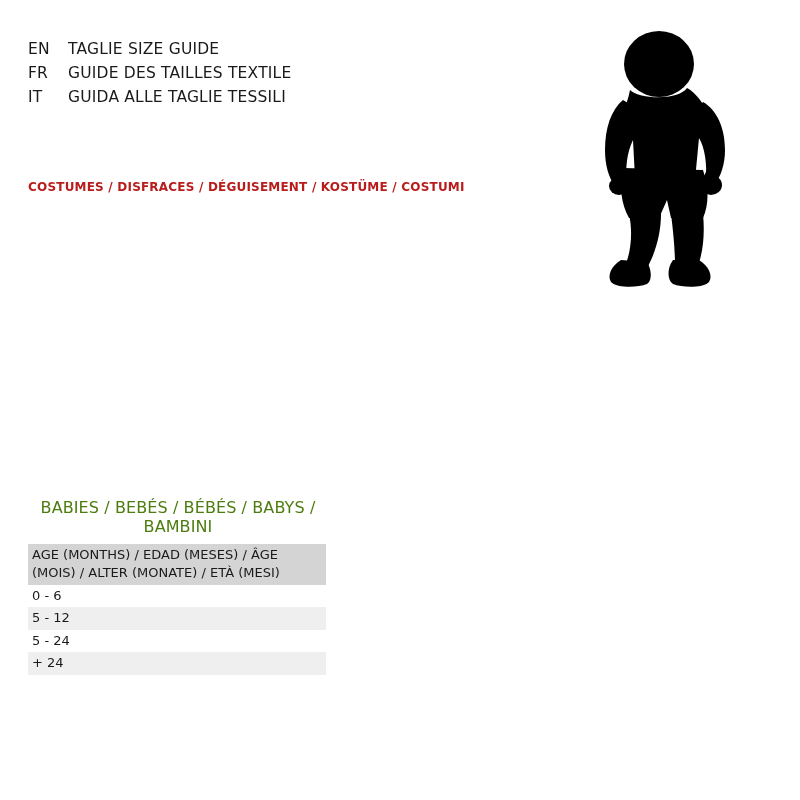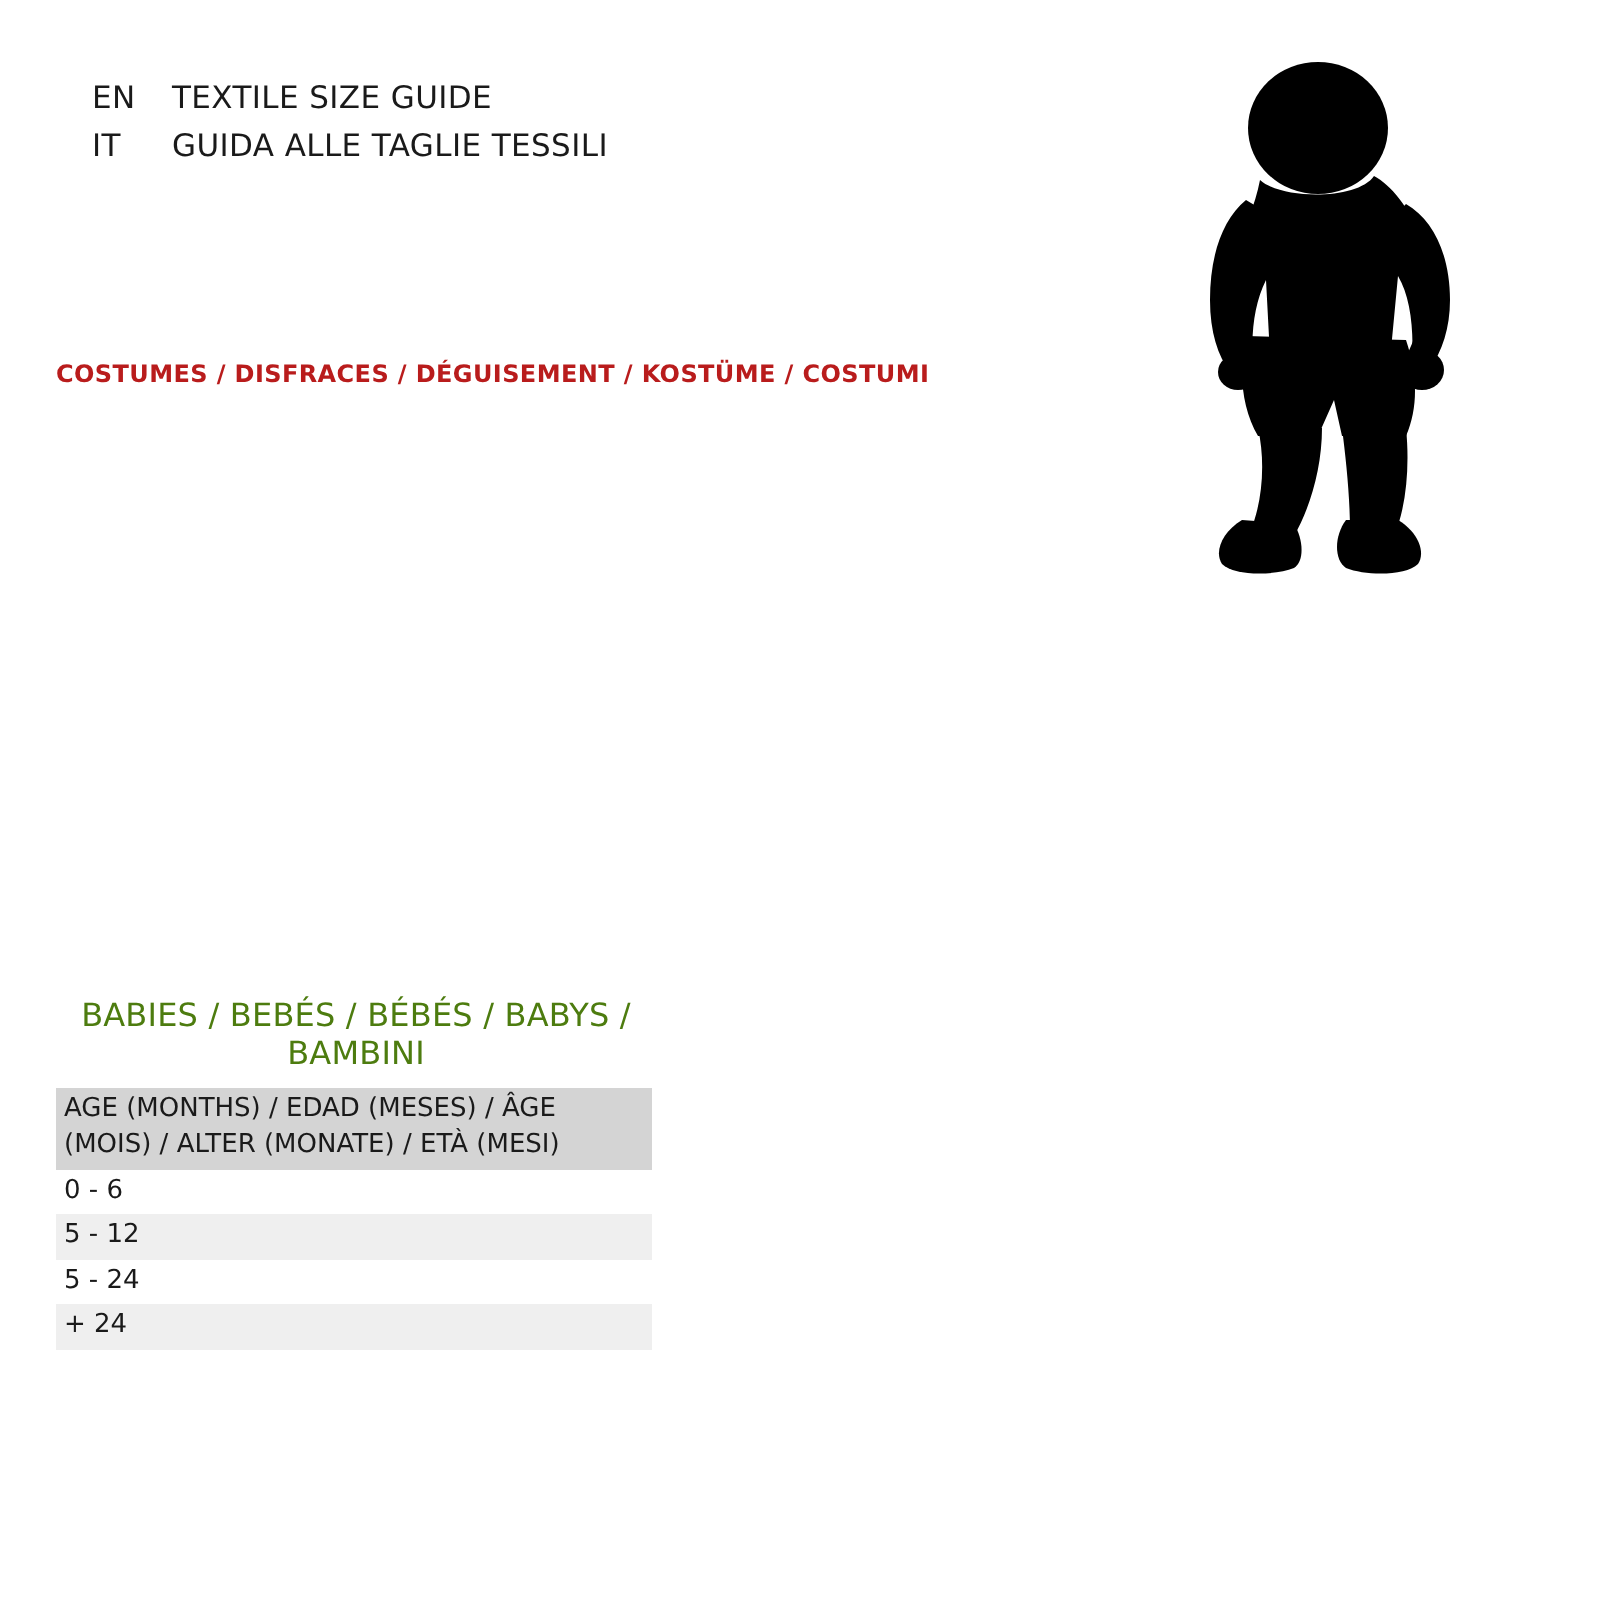--- a/index.html
+++ b/index.html
@@ -29,21 +29,20 @@
     top: 40px;
     width: 460px;
   }
   .lang-row {
     display: flex;
     align-items: baseline;
     height: 24px;
     font-size: 15.5px;
     letter-spacing: 0.2px;
     color: #1a1a1a;
-    margin-left: 18px;
   }
   .lang-code {
     width: 40px;
     flex: 0 0 40px;
   }
   .lang-label {
     flex: 1 1 auto;
   }
 
   
@@ -110,21 +109,25 @@
   }
 </style>
 </head>
 <body>
 
 <div class="page">
 
   <div class="lang-list">
     <div class="lang-row">
       <span class="lang-code">EN</span>
-      <span class="lang-label">TEXTILE SIZE GUIDE</span>
+      <span class="lang-label">TAGLIE SIZE GUIDE</span>
+    </div>
+    <div class="lang-row">
+      <span class="lang-code">FR</span>
+      <span class="lang-label">GUIDE DES TAILLES TEXTILE</span>
     </div>
     <div class="lang-row">
       <span class="lang-code">IT</span>
       <span class="lang-label">GUIDA ALLE TAGLIE TESSILI</span>
     </div>
   </div>
 
   <div class="costumes-heading">COSTUMES / DISFRACES / DÉGUISEMENT / KOSTÜME / COSTUMI</div>
 
   <div class="silhouette">

